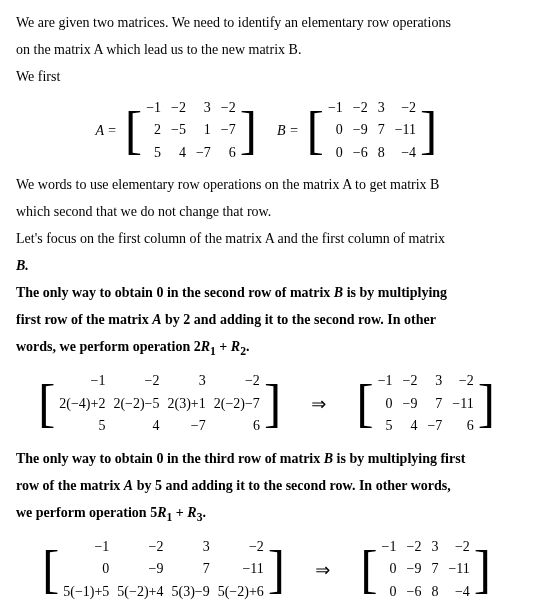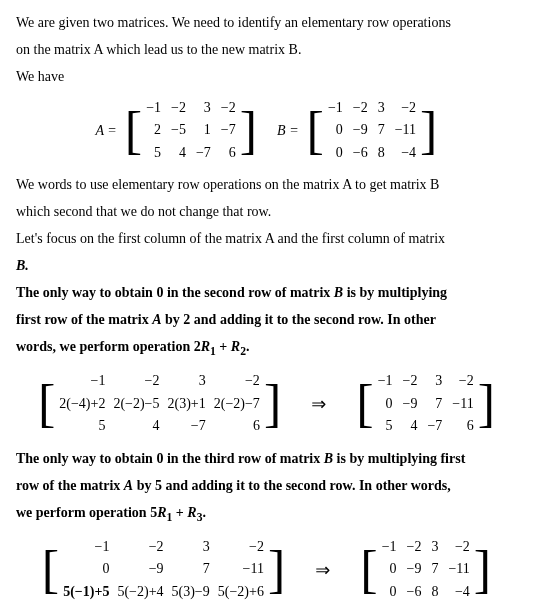--- a/index.html
+++ b/index.html
@@ -40,21 +40,21 @@
     .matrix-4col { grid-template-columns: repeat(4, auto); }
     .arrow { font-size: 18px; margin: 0 10px; }
     .bold { font-weight: bold; }
     .italic { font-style: italic; }
   </style>
 </head>
 <body>
 
 <p>We are given two matrices. We need to identify an elementary row operations</p>
 <p>on the matrix A which lead us to the new matrix B.</p>
-<p>We have</p>
+<p>We first</p>
 
 <div class="math-block">
 
   <div class="matrix-wrap">
     <span style="font-style:italic; margin-right:4px;">A =</span>
     <span class="bracket-left">[</span>
     <div class="matrix-grid matrix-4col">
       <span>−1</span>
         <span>−2</span>
         <span>3</span>
@@ -151,21 +151,21 @@
     <span class="bracket-left">[</span>
     <div class="matrix-grid" style="grid-template-columns: auto auto auto auto; gap: 0 8px;">
       <span style="text-align:right;">−1</span>
       <span style="text-align:right;">−2</span>
       <span style="text-align:right;">3</span>
       <span style="text-align:right;">−2</span>
       <span style="text-align:right;">0</span>
       <span style="text-align:right;">−9</span>
       <span style="text-align:right;">7</span>
       <span style="text-align:right;">−11</span>
-      <span style="text-align:right; white-space:nowrap;font-weight:bold;">5(−1)+5</span>
+      <span style="text-align:right; white-space:nowrap;">5(−1)+5</span>
       <span style="text-align:right; white-space:nowrap;">5(−2)+4</span>
       <span style="text-align:right; white-space:nowrap;">5(3)−9</span>
       <span style="text-align:right; white-space:nowrap;">5(−2)+6</span>
     </div>
     <span class="bracket-right">]</span>
   </div>
 
   <span class="arrow">⇒</span>
 
   <div class="matrix-wrap">

